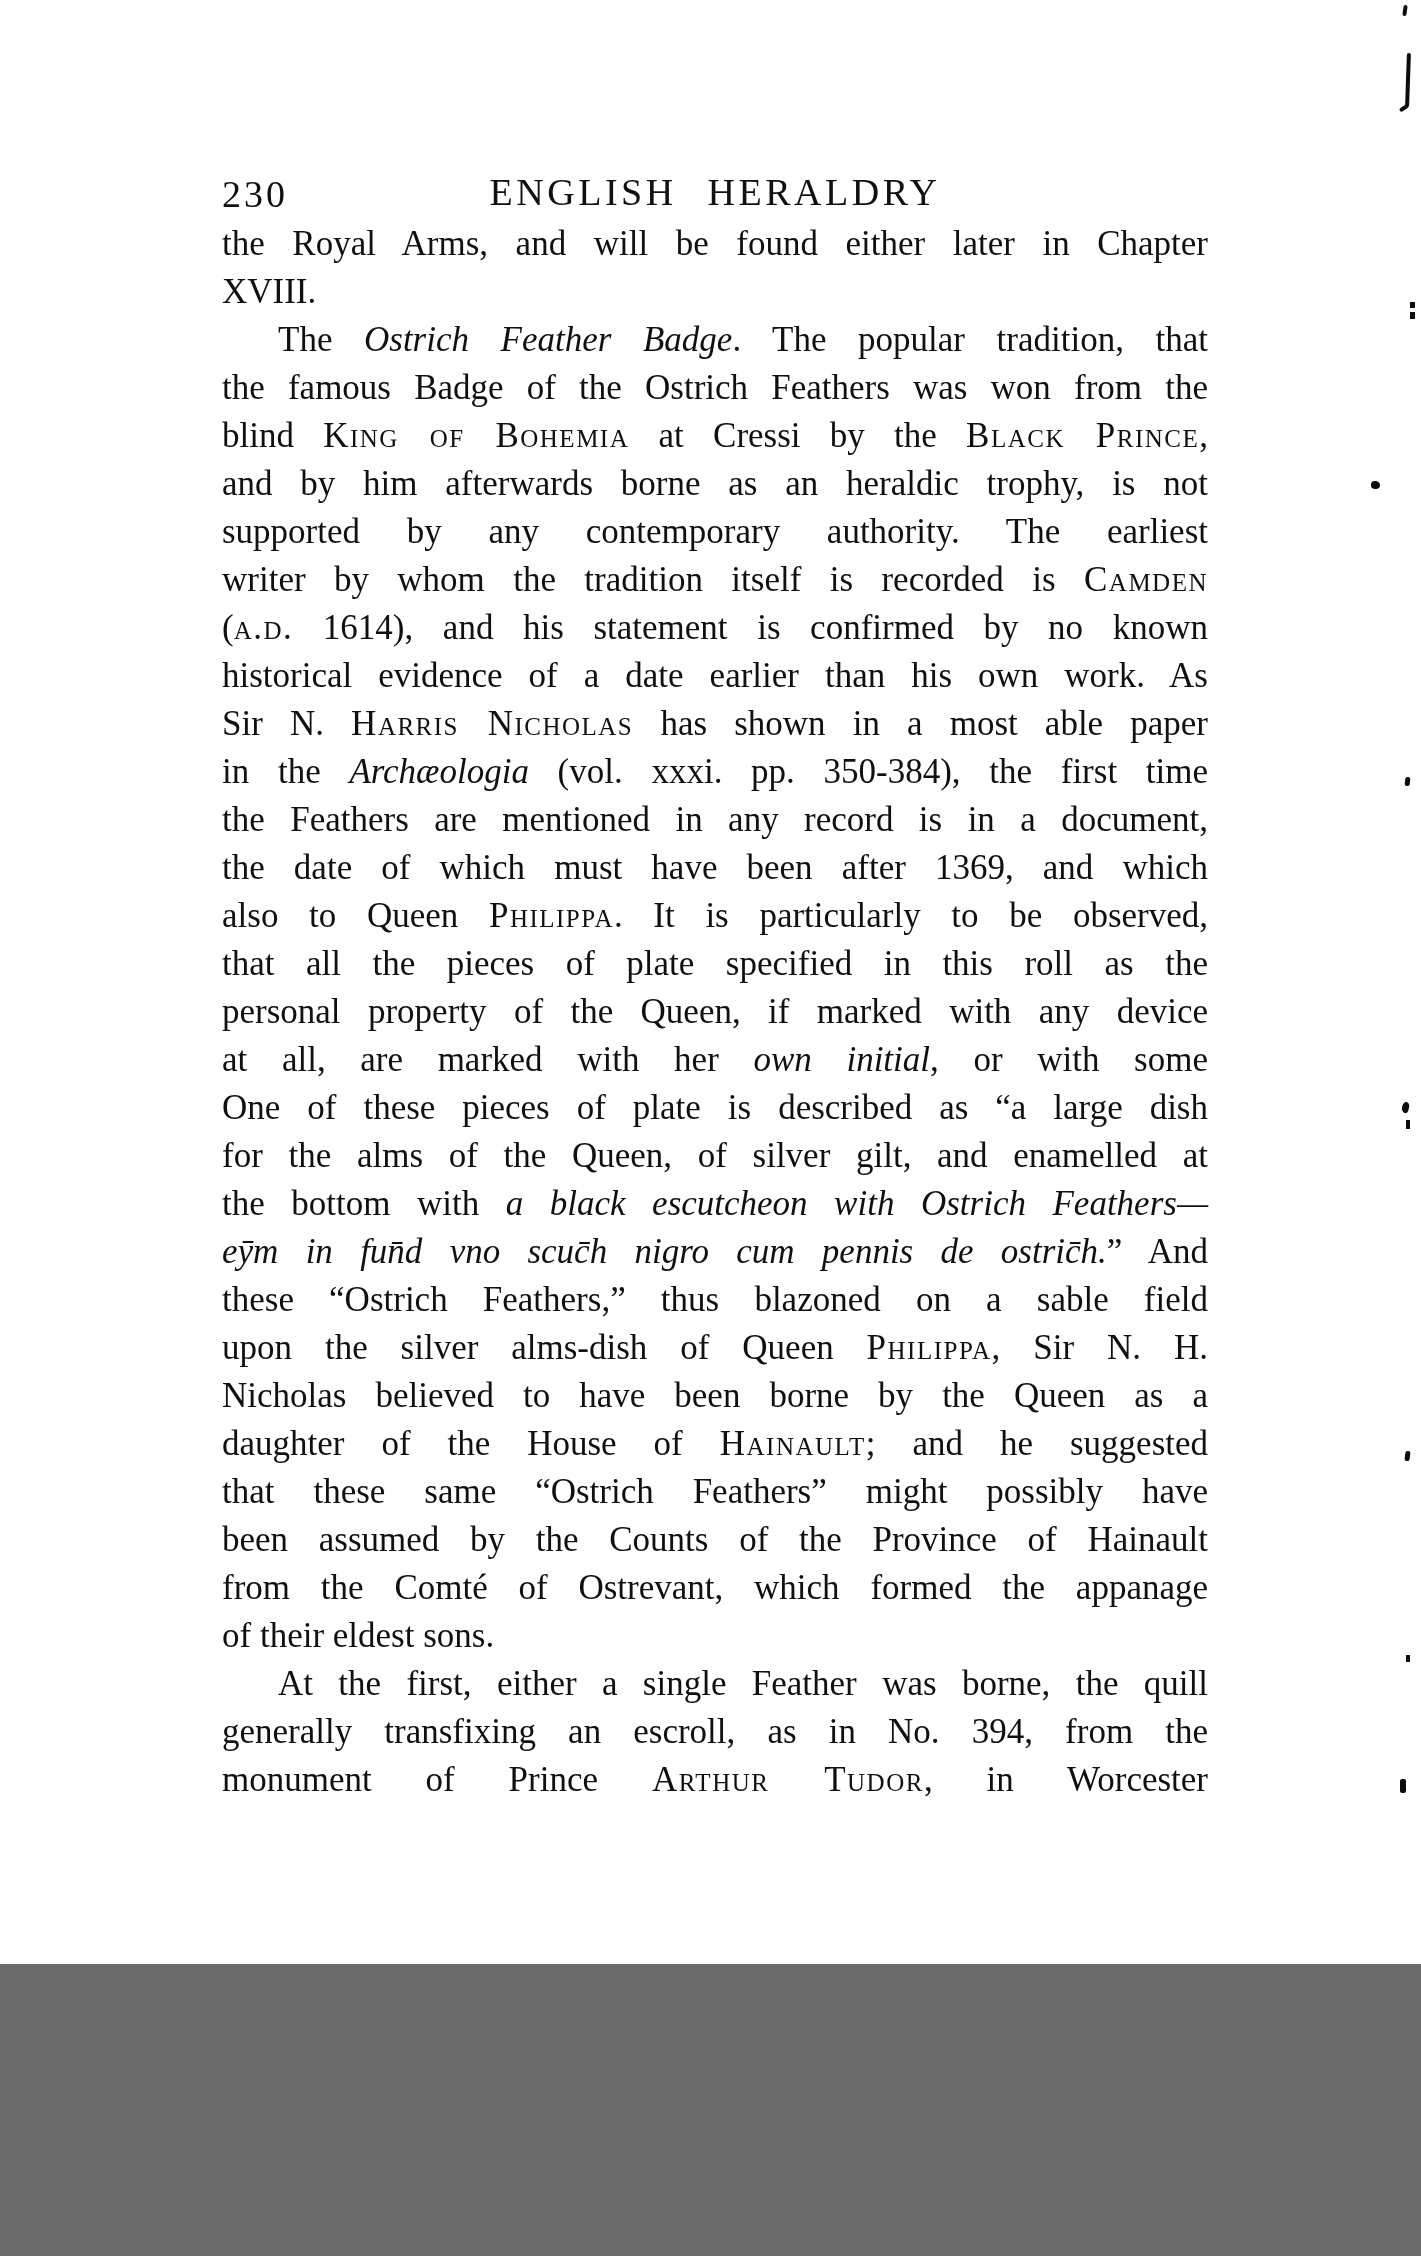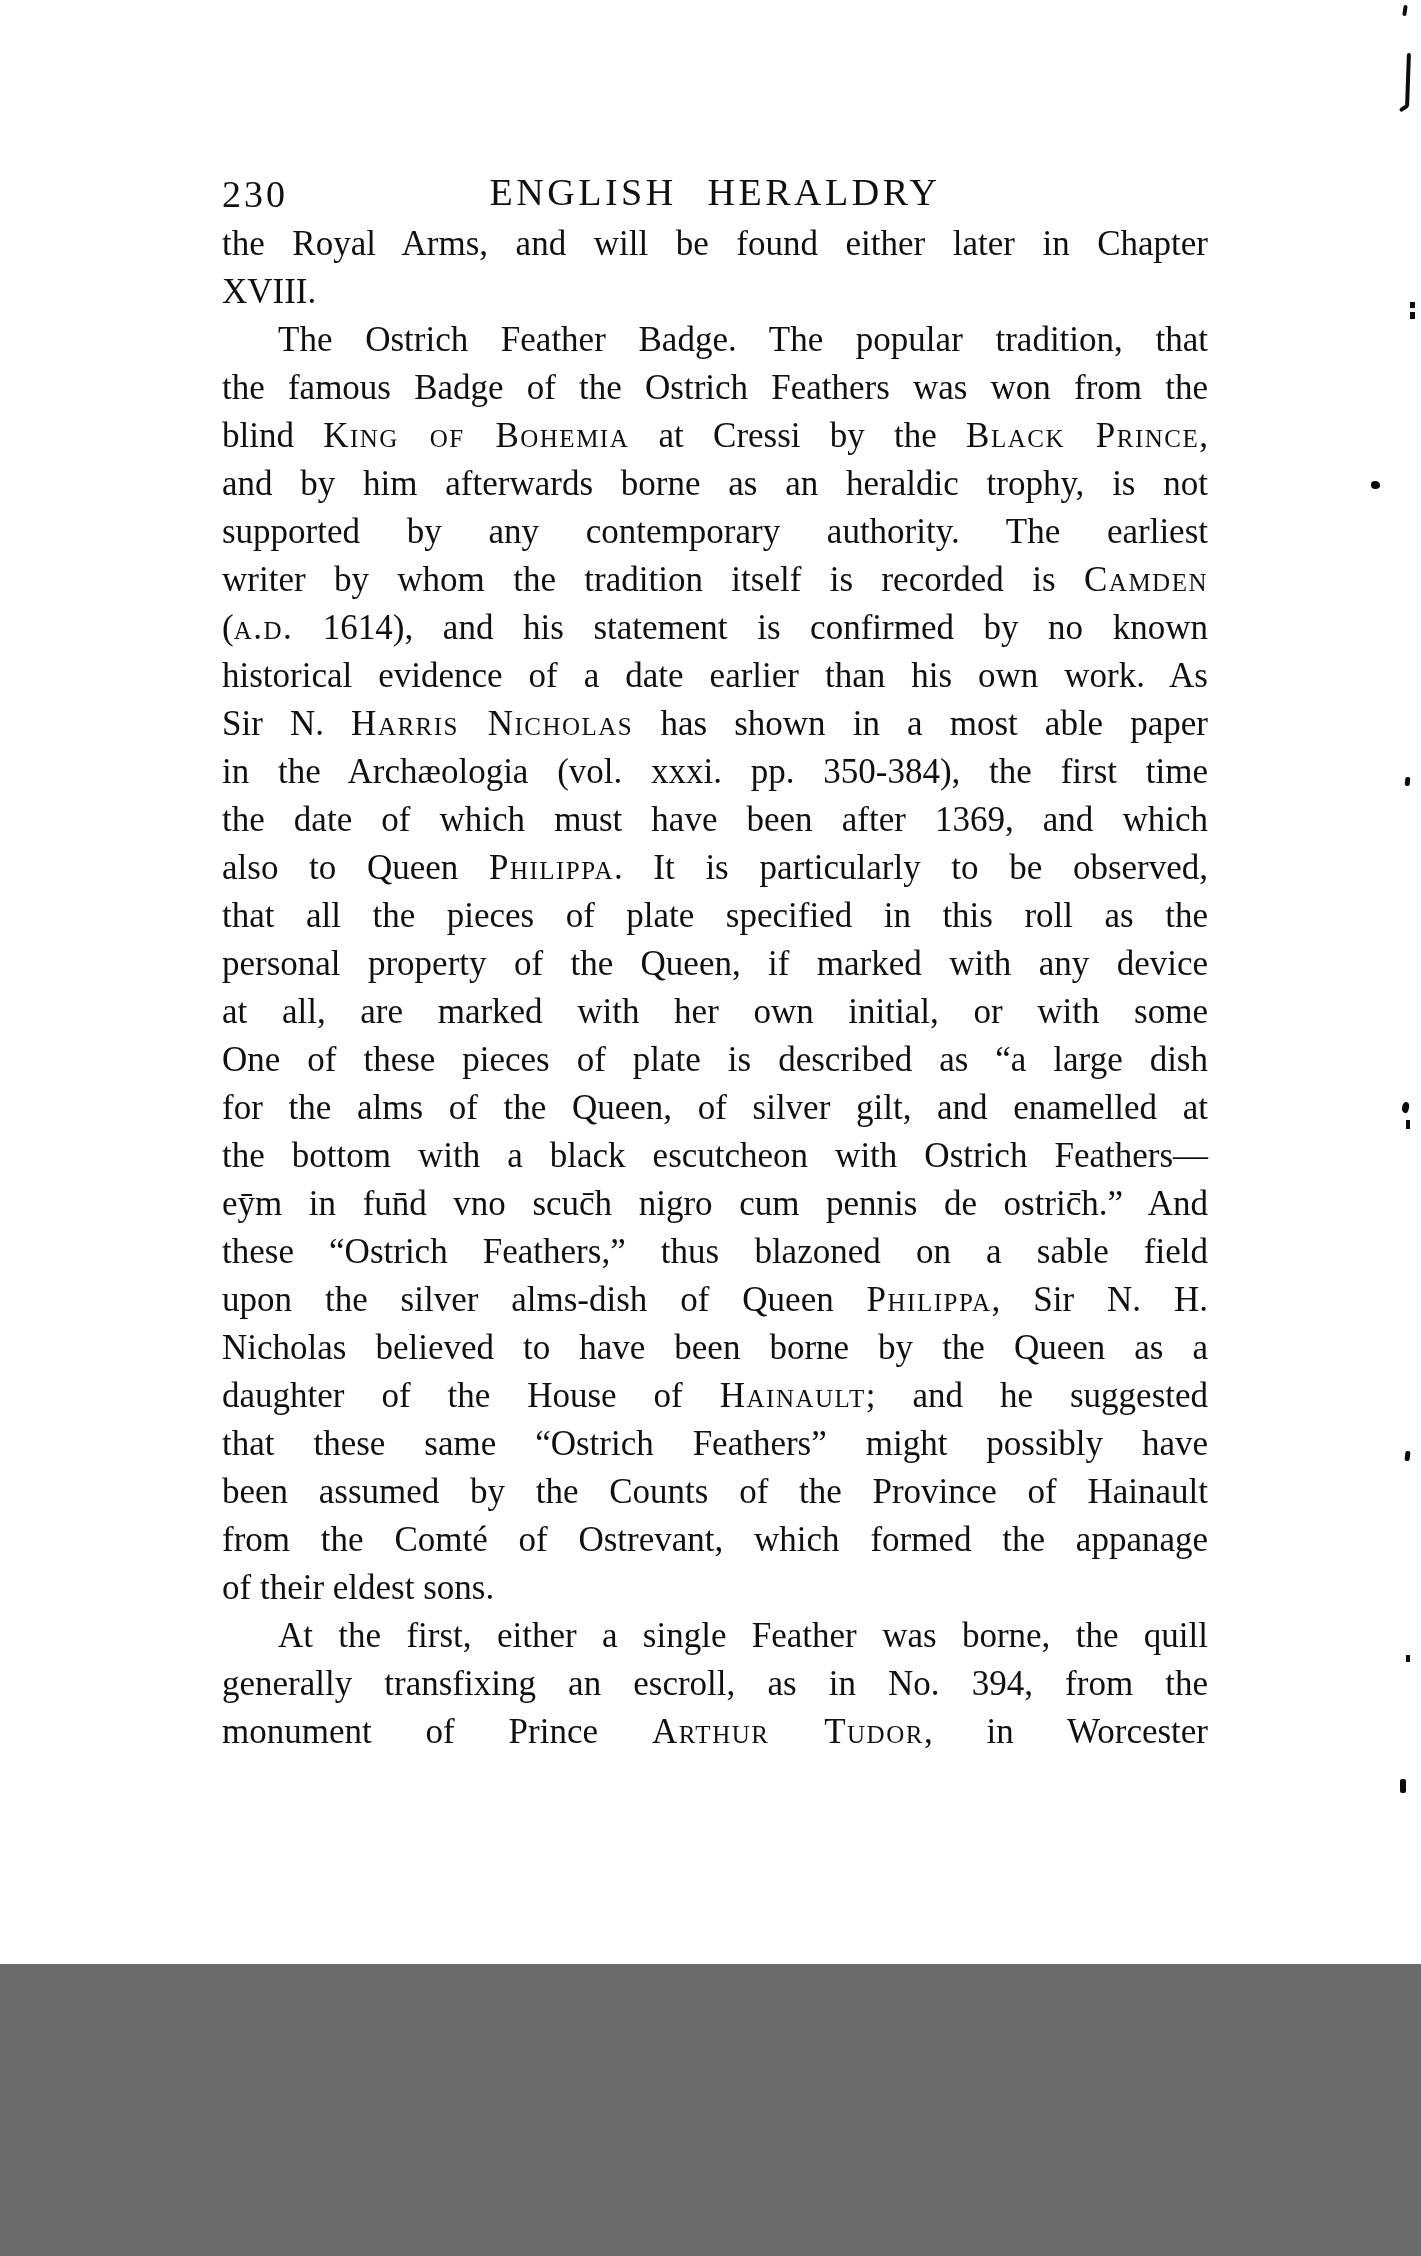--- a/index.html
+++ b/index.html
@@ -30,21 +30,21 @@
   .bodycol{
     position:absolute;top:220px;left:222px;width:986px;
     font-size:35px;
   }
   .line{
     height:48px;line-height:48px;
     overflow:visible;
   }
   .line.j{text-align:justify;text-align-last:justify;text-justify:inter-word;}
   .line.ind{text-indent:56px;}
-  .i{}
+  .i{font-style:italic;}
   .sc{font-variant:small-caps;letter-spacing:1.5px;}
   
   .art{position:absolute;background:#0c0c0c;}
   .a1{left:1403px;top:5px;width:4px;height:11px;transform:rotate(8deg);border-radius:2px;}
   .a2{left:1406px;top:53px;width:4px;height:54px;transform:rotate(2deg);border-radius:2px;}
   .a3{left:1399px;top:106px;width:10px;height:4px;transform:rotate(-35deg);border-radius:2px;}
   .a4{left:1410px;top:302px;width:5px;height:6px;}
   .a5{left:1410px;top:312px;width:5px;height:7px;}
   .a6{left:1371px;top:481px;width:9px;height:8px;border-radius:45% 55% 50% 50%;}
   .a7{left:1405px;top:777px;width:5px;height:9px;border-radius:2px;transform:rotate(6deg);}
@@ -82,20 +82,21 @@
       <div class="line j ind"><span>The </span><span class="i">Ostrich Feather Badge</span><span>.  The popular tradition, that</span></div>
       <div class="line j"><span>the famous Badge of the Ostrich Feathers was won from the</span></div>
       <div class="line j"><span>blind </span><span class="sc">King of Bohemia</span><span> at Cressi by the </span><span class="sc">Black Prince</span><span>,</span></div>
       <div class="line j"><span>and by him afterwards borne as an heraldic trophy, is not</span></div>
       <div class="line j"><span>supported by any contemporary authority.  The earliest</span></div>
       <div class="line j"><span>writer by whom the tradition itself is recorded is </span><span class="sc">Camden</span></div>
       <div class="line j"><span>(</span><span class="sc">a.d.</span><span> 1614), and his statement is confirmed by no known</span></div>
       <div class="line j"><span>historical evidence of a date earlier than his own work.  As</span></div>
       <div class="line j"><span>Sir N. </span><span class="sc">Harris Nicholas</span><span> has shown in a most able paper</span></div>
       <div class="line j"><span>in the </span><span class="i">Archæologia</span><span> (vol. xxxi. pp. 350-384), the first time</span></div>
+      <div class="line j"><span>the Feathers are mentioned in any record is in a document,</span></div>
       <div class="line j"><span>the date of which must have been after 1369, and which</span></div>
       <div class="line j"><span>also to Queen </span><span class="sc">Philippa</span><span>.  It is particularly to be observed,</span></div>
       <div class="line j"><span>that all the pieces of plate specified in this roll as the</span></div>
       <div class="line j"><span>personal property of the Queen, if marked with any device</span></div>
       <div class="line j"><span>at all, are marked with her </span><span class="i">own initial</span><span>, or with some</span></div>
       <div class="line j"><span>One of these pieces of plate is described as “a large dish</span></div>
       <div class="line j"><span>for the alms of the Queen, of silver gilt, and enamelled at</span></div>
       <div class="line j"><span>the bottom with </span><span class="i">a black escutcheon with Ostrich Feathers—</span></div>
       <div class="line j"><span class="i">eȳm in fun̄d vno scuc̄h nigro cum pennis de ostric̄h.</span><span>”  And</span></div>
       <div class="line j"><span>these “Ostrich Feathers,” thus blazoned on a sable field</span></div>

